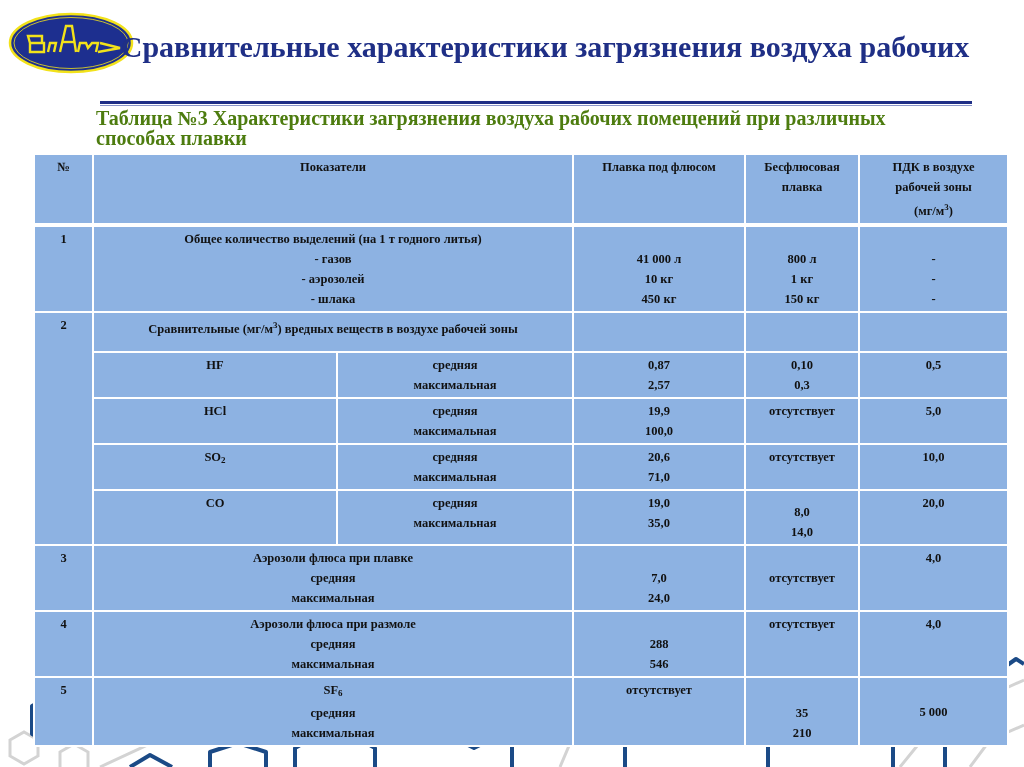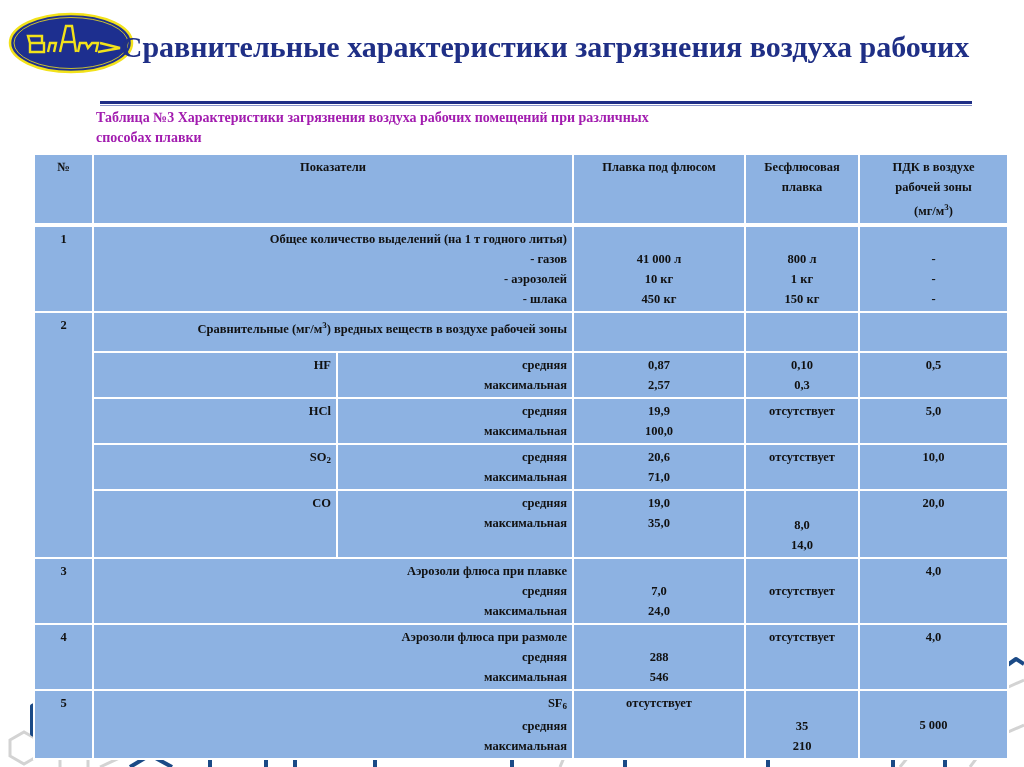--- a/index.html
+++ b/index.html
@@ -12,34 +12,34 @@
   .title {
     position: absolute; left: 110px; top: 30px; width: 870px;
     text-align: center; color: #1f2f86; font-weight: bold;
     font-size: 30px; line-height: 34px;
   }
   .title-rule { position: absolute; left: 100px; top: 101px; width: 872px; height: 6px; }
   .title-rule .r1 { height: 3px; background: #1f2f86; }
   .title-rule .r2 { height: 1px; margin-top: 1px; background: #8a95c9; }
   .subtitle {
     position: absolute; left: 96px; top: 108px; width: 860px;
-    font-weight: bold; font-size: 14px; line-height: 20px; color: #a21caf;
+    font-weight: bold; font-size: 20px; line-height: 20px; color: #4d7c0f;
   }
   table.data {
     position: absolute; left: 33px; top: 153px; width: 974px;
     border-collapse: collapse; table-layout: fixed;
     font-size: 12.5px; font-weight: bold; color: #111;
   }
   table.data td {
     background: #8db2e2; border: 2px solid #ffffff;
     vertical-align: top; padding: 2px 5px; line-height: 20px;
   }
   table.data tr.hdr td { height: 54px; text-align: center; border-bottom-width: 4px; }
   .c { text-align: center; }
-  .l { text-align: right; }
+  .l { text-align: center; }
   .mid { vertical-align: middle !important; }
   .bot { vertical-align: bottom !important; }
   sub { font-size: 9px; vertical-align: -2px; }
   sup { font-size: 9px; vertical-align: 5px; }
   .line { display: block; }
   .deco { position: absolute; left: 0; top: 0; width: 1024px; height: 767px; pointer-events: none; }
   .page-num {
     position: absolute; left: 28px; top: 701px; width: 46px; text-align: center;
     font-family: "Liberation Sans", "DejaVu Sans", sans-serif; font-size: 25px; color: #111;
   }
@@ -208,21 +208,21 @@
   <tr>
     <td class="l">CO</td>
     <td class="l">
           <span class="line">средняя</span>
           <span class="line">максимальная</span>
         </td>
     <td class="c">
           <span class="line">19,0</span>
           <span class="line">35,0</span>
         </td>
-    <td class="c" style="padding-top:24px">
+    <td class="c" style="padding-top:11px">
           <span class="line">8,0</span>
           <span class="line">14,0</span>
         </td>
     <td class="c">20,0</td>
   </tr>
 
   <tr>
     <td class="c">3</td>
     <td colspan="2" class="l">
       <span class="line">Аэрозоли флюса при плавке</span>

